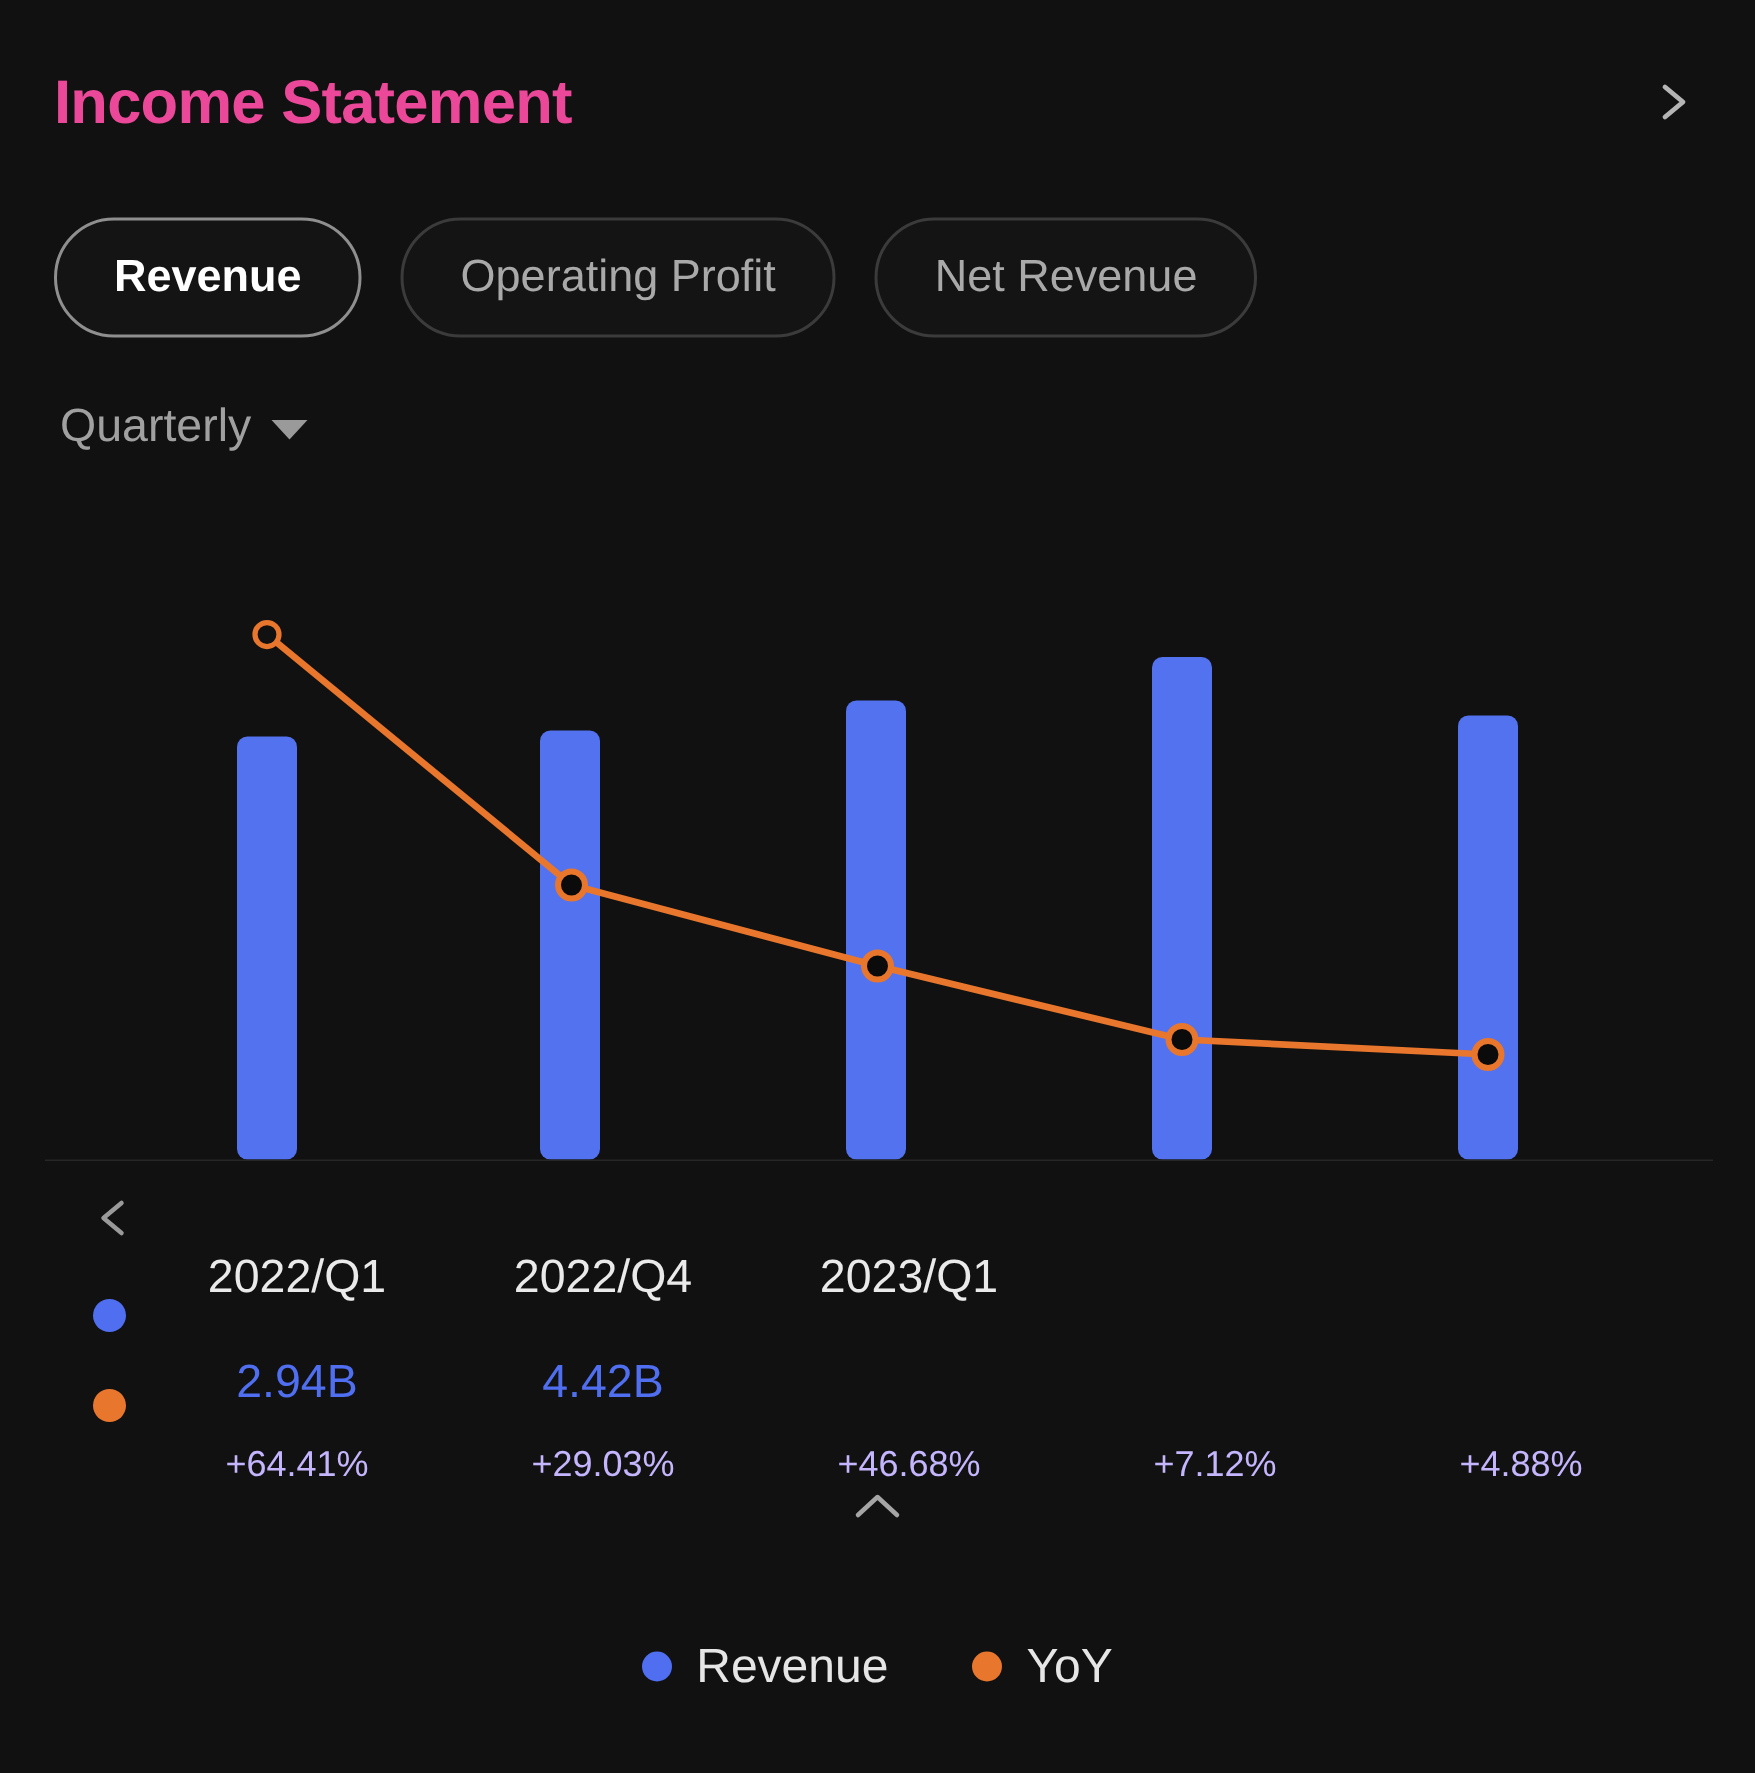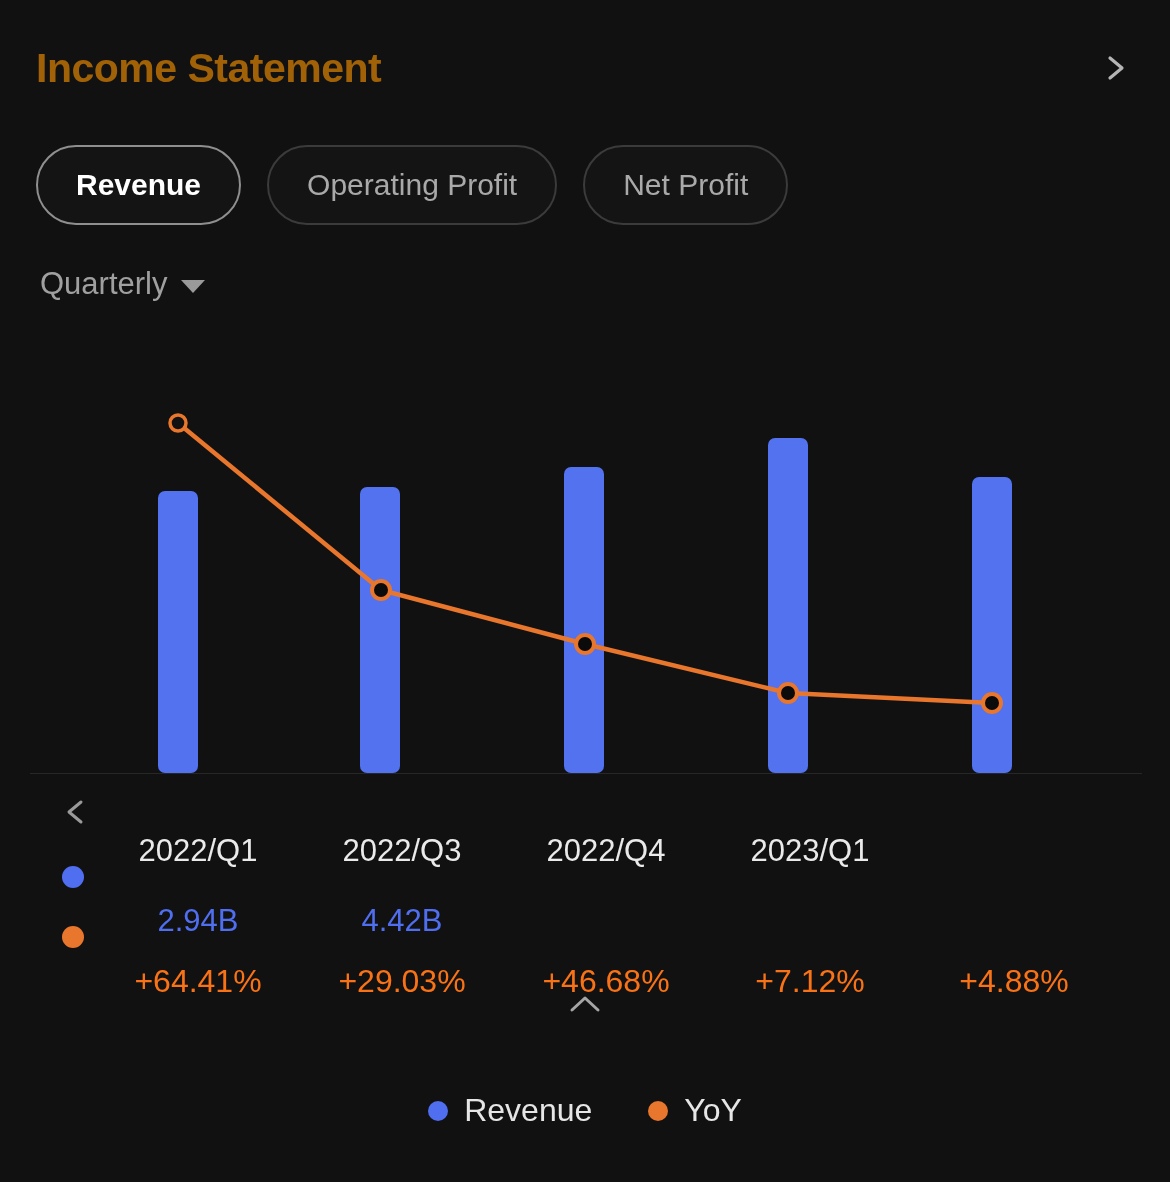--- a/index.html
+++ b/index.html
@@ -23,21 +23,21 @@
     width: 1170px;
     height: 120px;
   }
   .page-title {
     position: absolute;
     left: 36px;
     top: 40px;
     font-size: 41px;
     font-weight: bold;
     letter-spacing: -0.5px;
-    color: #a16207;
+    color: #ec4899;
     line-height: 56px;
     white-space: nowrap;
   }
   .header-chevron {
     position: absolute;
     right: 34px;
     top: 48px;
     width: 40px;
     height: 40px;
     cursor: pointer;
@@ -146,22 +146,22 @@
     font-size: 31px;
     color: #eaeaea;
   }
   .row-revenue { top: 70px; }
   .row-revenue .cell {
     font-size: 31px;
     color: #4f6ef0;
   }
   .row-yoy { top: 130px; }
   .row-yoy .cell {
-    font-size: 32px;
-    color: #f97316;
+    font-size: 24px;
+    color: #c4b5fd;
   }
   .row-dot {
     position: absolute;
     left: 62px;
     width: 22px;
     height: 22px;
     border-radius: 50%;
   }
   .dot-revenue { top: 76px; background: #4f6ef0; }
   .dot-yoy { top: 136px; background: #e8762c; }
@@ -217,21 +217,21 @@
 </div>
 
 <div class="tabs">
   <div class="tab active">
     <span>Revenue</span>
   </div>
   <div class="tab">
     <span>Operating Profit</span>
   </div>
   <div class="tab">
-    <span>Net Profit</span>
+    <span>Net Revenue</span>
   </div>
 </div>
 
 <div class="period-select">
   <span class="period-label">Quarterly</span>
   <span class="caret-down"></span>
 </div>
 
 <div class="chart-area">
   <svg class="chart-svg" width="1170" height="400" viewBox="0 0 1170 400">
@@ -259,21 +259,20 @@
 <div class="data-table">
 
   <div class="nav-prev">
     <svg width="34" height="40" viewBox="0 0 34 40" aria-hidden="true">
       <polyline points="23,10 11,20 23,30" fill="none" stroke="#9a9a9a" stroke-width="3" stroke-linecap="round" stroke-linejoin="round"></polyline>
     </svg>
   </div>
 
   <div class="row row-periods">
     <div class="cell">2022/Q1</div>
-    <div class="cell">2022/Q3</div>
     <div class="cell">2022/Q4</div>
     <div class="cell">2023/Q1</div>
   </div>
 
   <div class="row-dot dot-revenue"></div>
   <div class="row row-revenue">
     <div class="cell">2.94B</div>
     <div class="cell">4.42B</div>
   </div>
 

